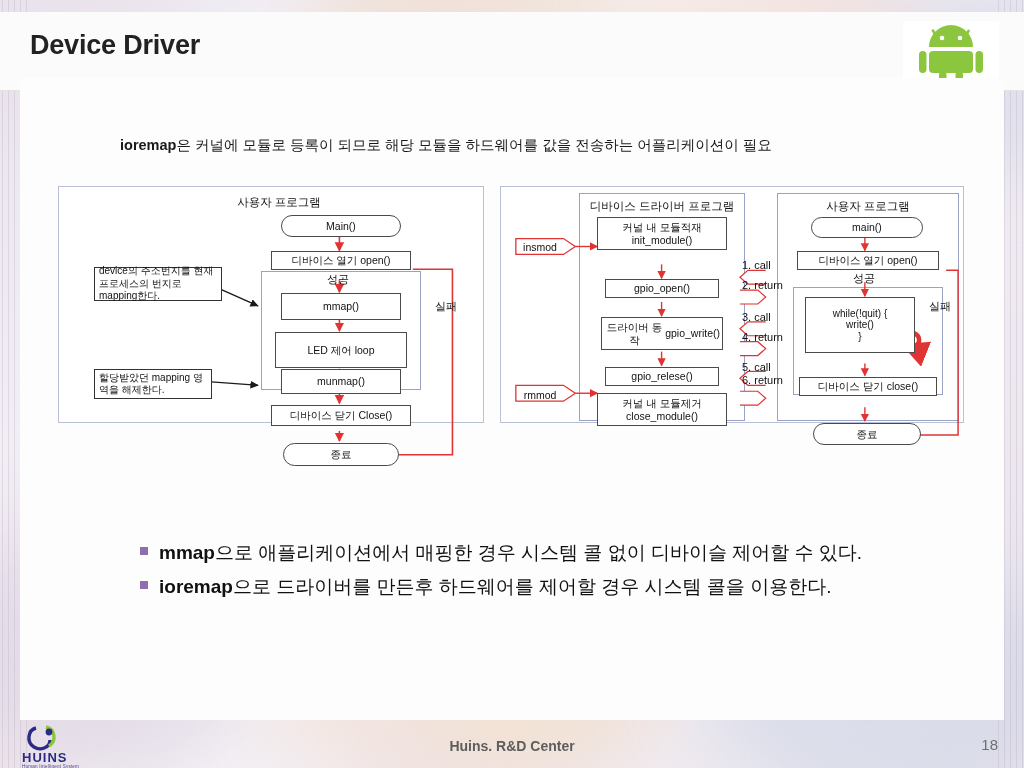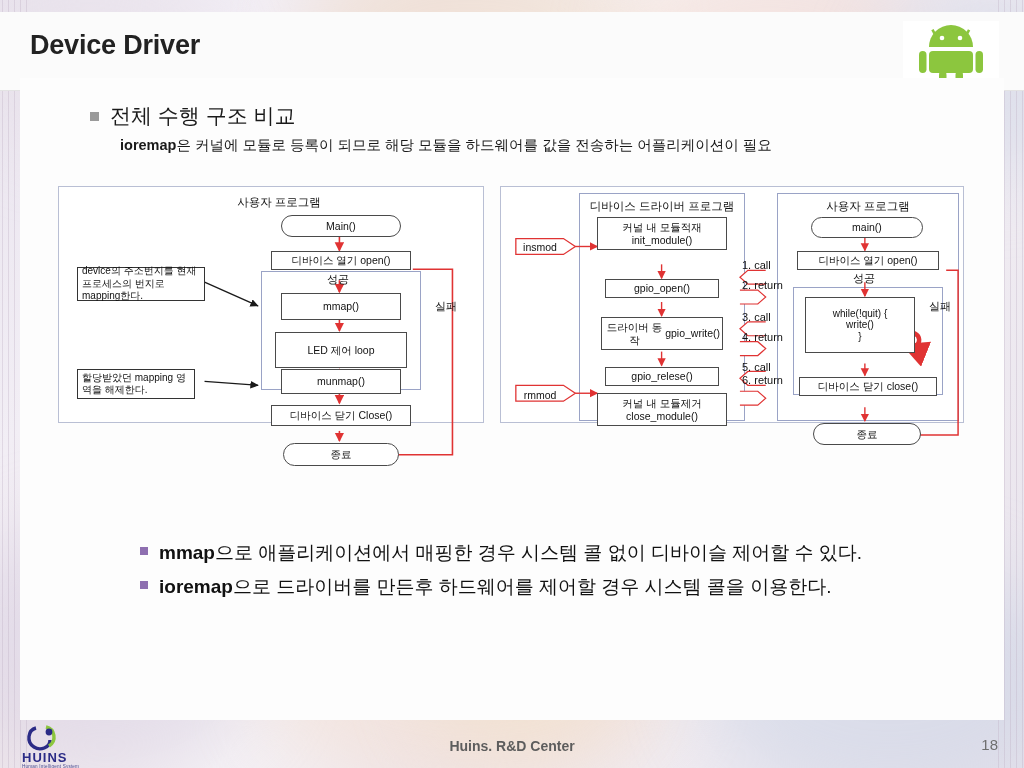--- a/index.html
+++ b/index.html
@@ -163,20 +163,21 @@
     padding: 1px 2px;
   }
   .node.oval { border-radius: 50%/50%; border-radius: 40px; }
   .node.callout {
     border: 1px solid #333;
     font-size: 10px;
     text-align: left;
     justify-content: flex-start;
     padding: 3px 4px;
     line-height: 1.25;
+    margin-left: 17px;
   }
 
   .redtxt { color: #111; font-size: 11px; position: absolute; }
 
   svg.overlay {
     position: absolute;
     left: 0; top: 0;
     width: 100%; height: 100%;
     overflow: visible;
     pointer-events: none;
@@ -261,24 +262,20 @@
           <rect x="52.5" y="50" width="7.5" height="10" rx="3.7"></rect>
         </g>
         <circle cx="39" cy="17" r="2.3" fill="#ffffff"></circle>
         <circle cx="57" cy="17" r="2.3" fill="#ffffff"></circle>
       </svg>
     </div>
   </div>
 
   <div class="content">
 
-    <div class="bullet-row b-main">
-      <div class="bullet-sq"></div>
-      <div class="lvl1-text">전체 수행 구조 비교</div>
-    </div>
 
     <div class="lvl2-text sub-main">
       <span class="bold">ioremap</span><span>은 커널에 모듈로 등록이 되므로 해당 모듈을 하드웨어를 값을 전송하는 어플리케이션이 필요</span>
     </div>
 
     <div class="diagram">
 
       <div class="panel panel-left">
 
         <div class="grp-title" style="left:140px; top:8px; width:160px;">사용자 프로그램</div>

